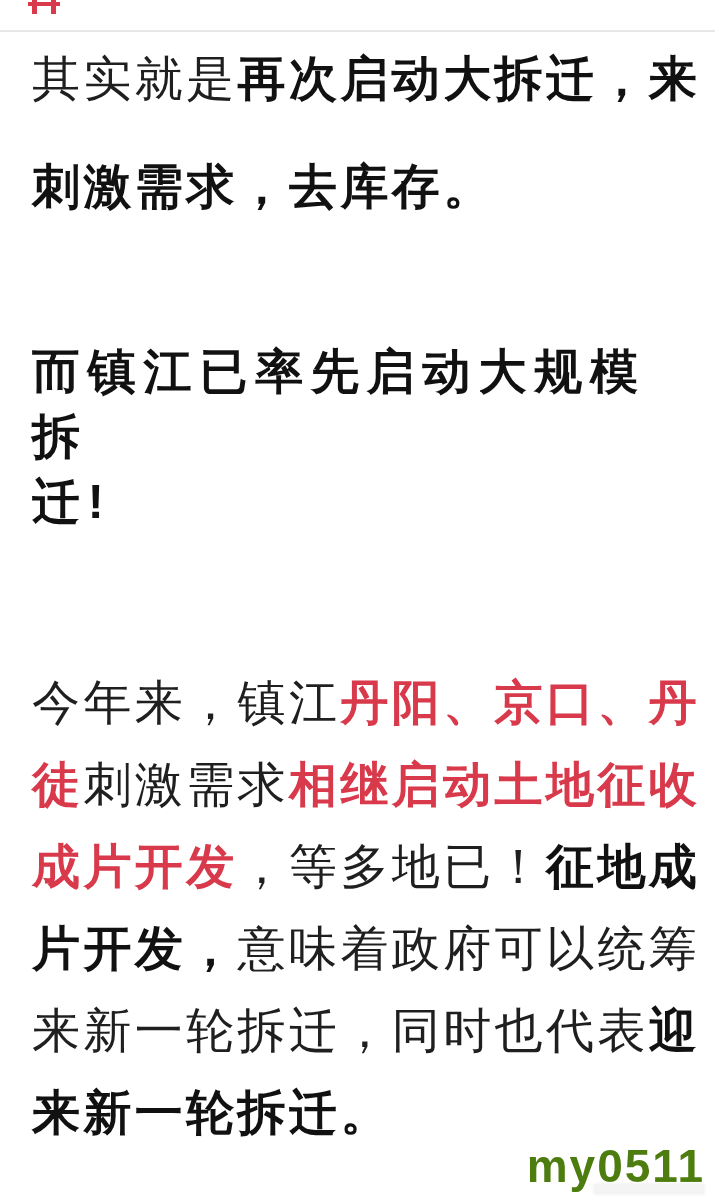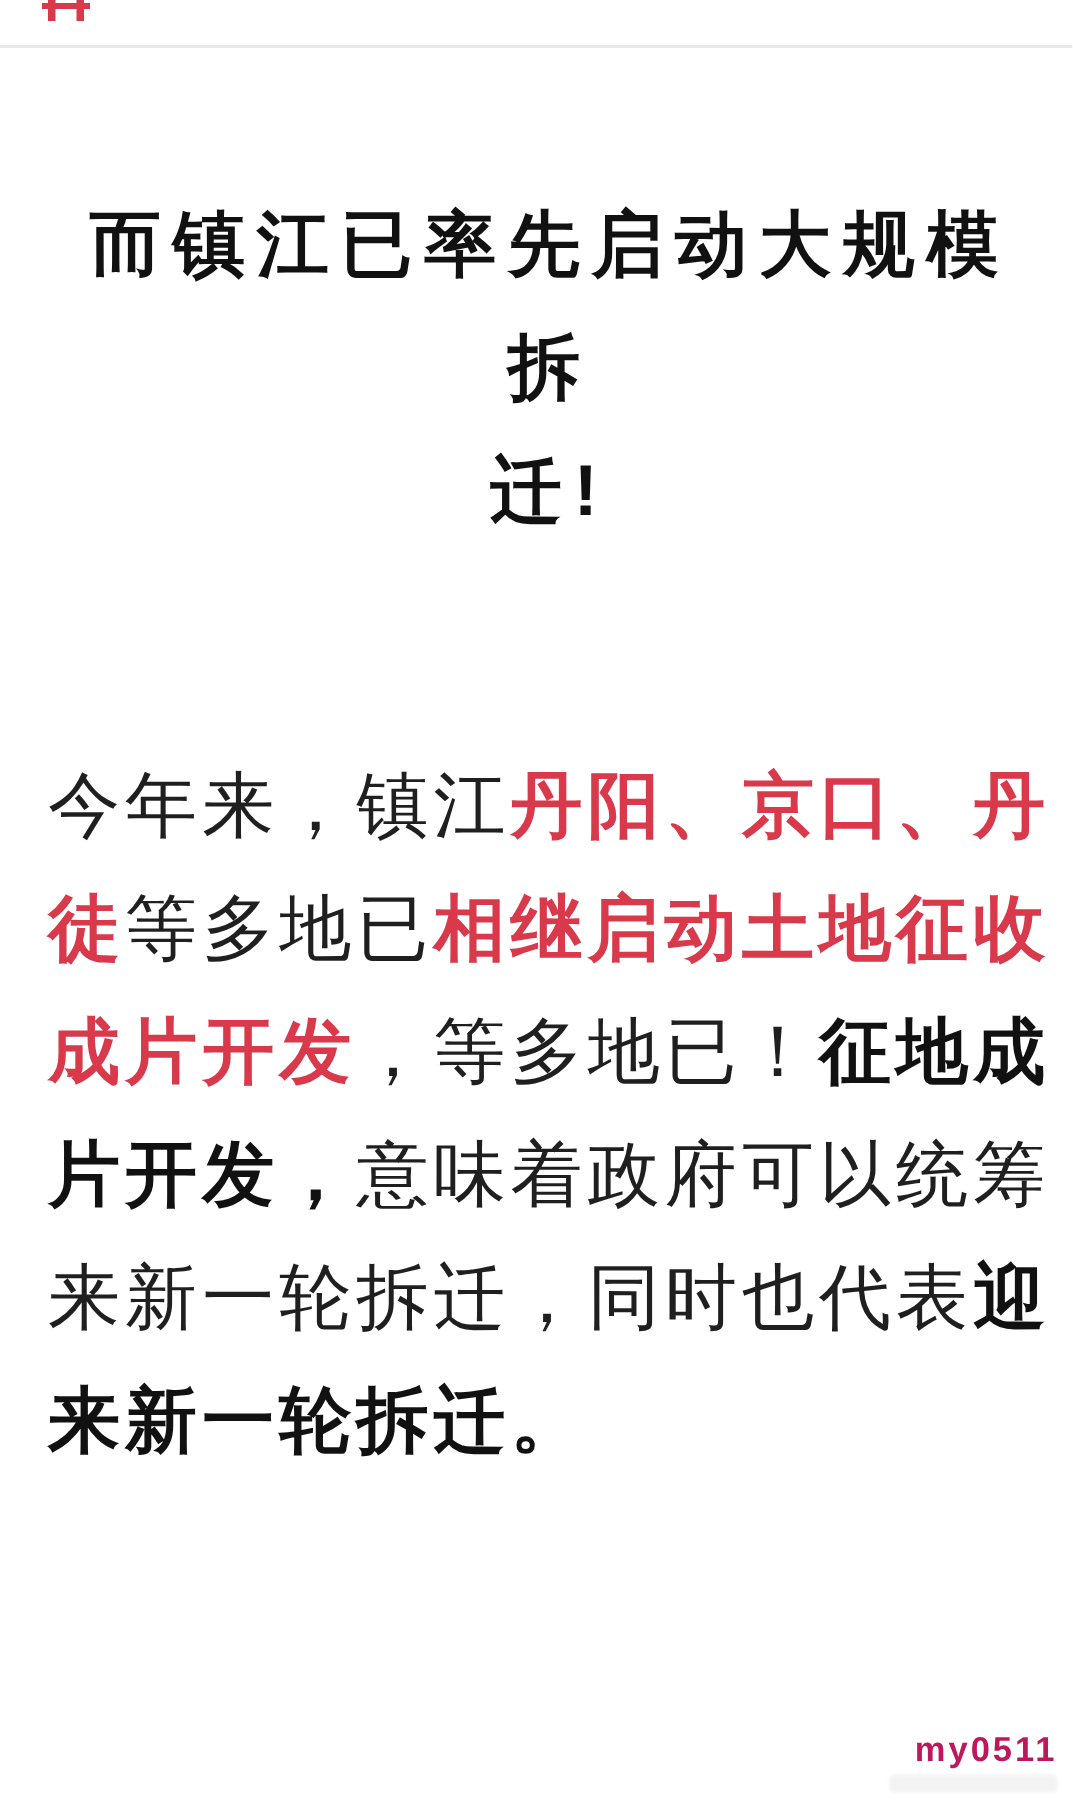--- a/index.html
+++ b/index.html
@@ -28,32 +28,32 @@
     color: #1f1f1f;
   }
   .para {
     margin: 0;
     font-size: 48px;
     white-space: pre-line;
     letter-spacing: 3.4px;
     font-weight: 400;
   }
   .para.p1 { line-height: 108px; }
-  .para.p2 { line-height: 82px; margin-top: 98px; letter-spacing: 7.8px; text-align: center; }
+  .para.p2 { line-height: 65px; margin-top: 98px; letter-spacing: 7.8px; }
   .para.p3 { line-height: 82px;  margin-top: 128px; }
   .seg-bold { font-weight: 700; color: #111111; }
   .seg-red  { font-weight: 700; color: #d83a4c; }
 
   .watermark {
     position: absolute; right: 10px; bottom: 6px;
     text-align: right;
   }
   .wm-main {
-    font-size: 23px; font-weight: 700;
-    color: #be185d; letter-spacing: 2px;
+    font-size: 46px; font-weight: 700;
+    color: #4d7c0f; letter-spacing: 2px;
     line-height: 30px;
   }
   .wm-sub {
     margin: 2px 0 0 auto;
     width: 112px; height: 12px;
     background: #f3f3f4;
     border-radius: 3px;
     filter: blur(1px);
   }
 </style>
@@ -62,24 +62,26 @@
 
 <div class="divider"></div>
 
 <div class="red-fragment">
     <span class="hbar"></span>
     <span class="vbar1"></span>
     <span class="vbar2"></span>
   </div>
 
 <div class="content">
+    <p class="para p1"><span class="seg">其实就是</span><span class="seg-bold">再次启动大拆迁，来
+刺激需求，去库存。</span></p>
     <p class="para p2"><span class="seg-bold">而镇江已率先启动大规模拆
 迁!</span></p>
     <p class="para p3"><span class="seg">今年来，镇江</span><span class="seg-red">丹阳、京口、丹
-徒</span><span class="seg">等多地已</span><span class="seg-red">相继启动土地征收
+徒</span><span class="seg">刺激需求</span><span class="seg-red">相继启动土地征收
 成片开发</span><span class="seg">，等多地已！</span><span class="seg-bold">征地成
 片开发，</span><span class="seg">意味着政府可以统筹
 来新一轮拆迁，同时也代表</span><span class="seg-bold">迎
 来新一轮拆迁。</span></p>
   </div>
 
 <div class="watermark">
   <div class="wm-main">my0511</div>
   <div class="wm-sub"></div>
 </div>

